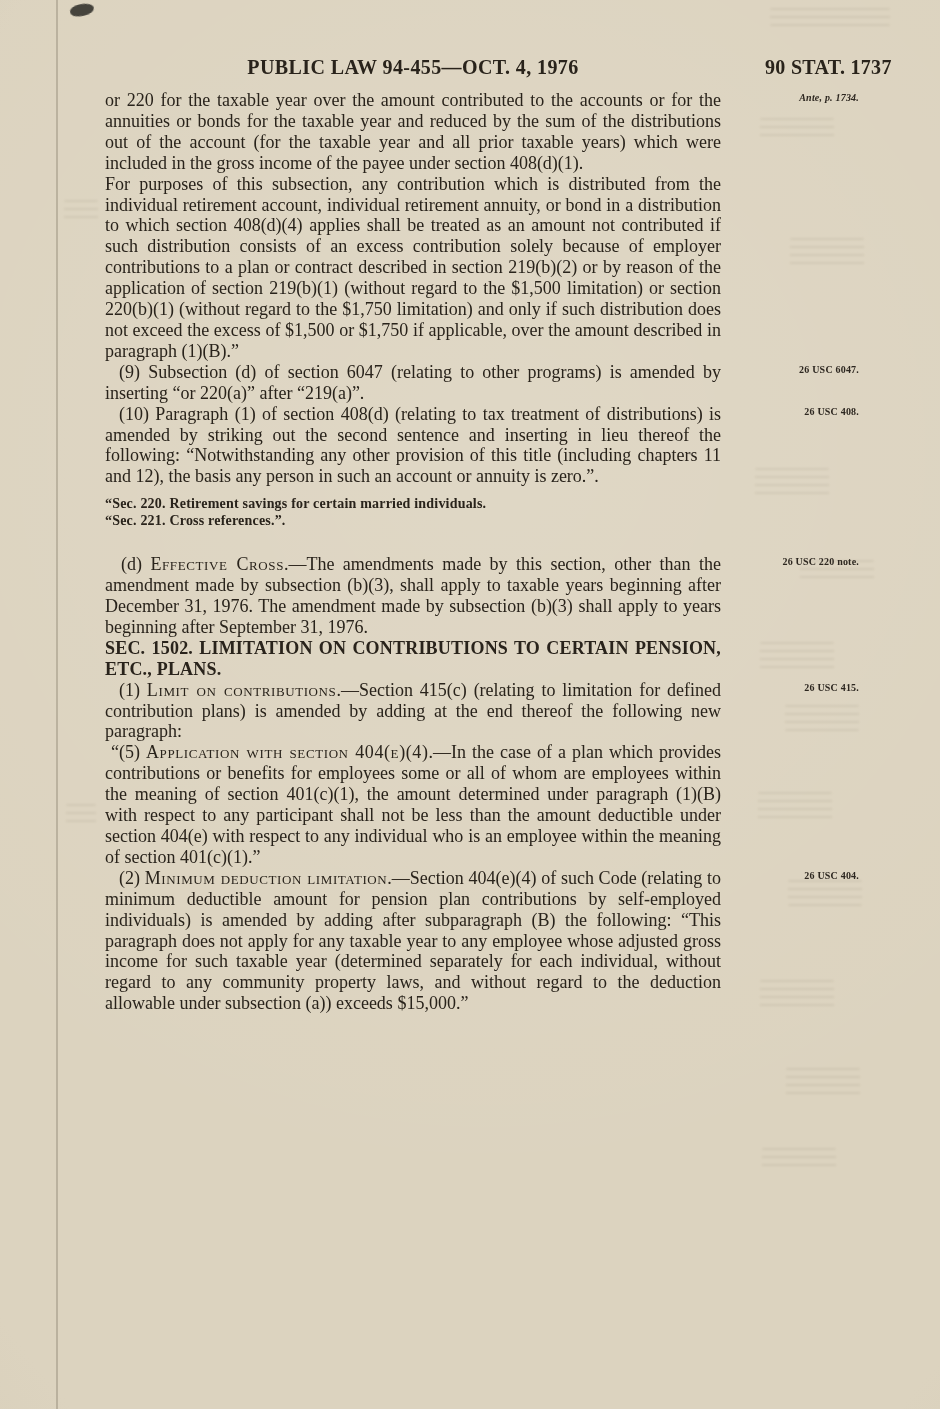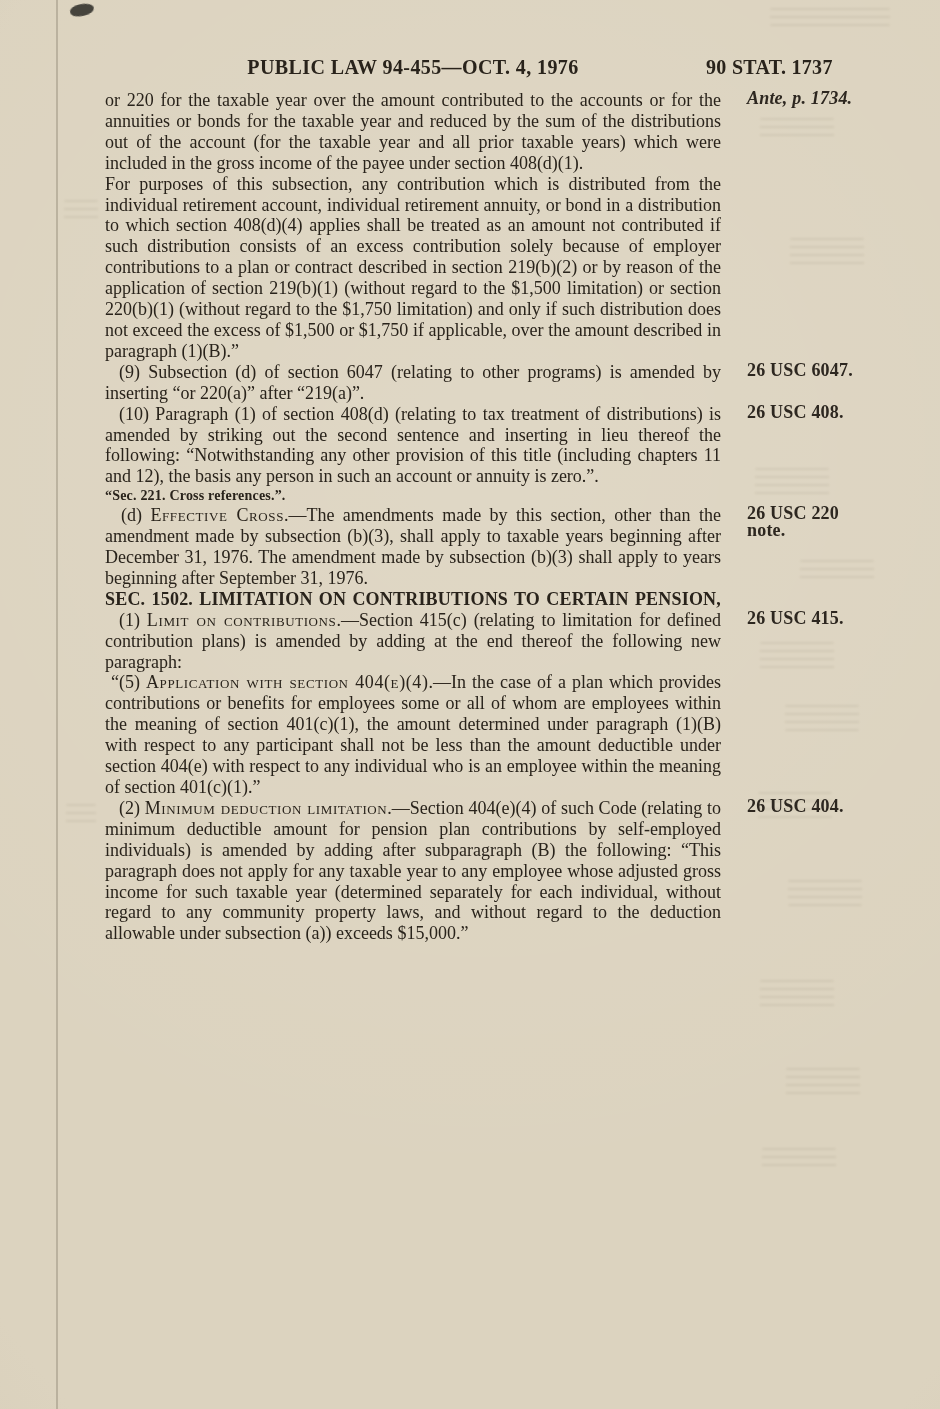--- a/index.html
+++ b/index.html
@@ -30,49 +30,49 @@
     background: repeating-linear-gradient(180deg,
       rgba(118,106,84,0.20) 0px, rgba(118,106,84,0.20) 2px,
       rgba(0,0,0,0) 2px, rgba(0,0,0,0) 8px);
     filter: blur(0.8px); border-radius: 2px;
   }
   .header-title {
     position: absolute; top: 56px; left: 105px; width: 616px;
     text-align: center; font-weight: 700; font-size: 20px; letter-spacing: 0.4px;
   }
   .stat-page {
-    position: absolute; top: 56px; left: 706px; width: 170px;
+    position: absolute; top: 56px; left: 765px; width: 170px;
     font-weight: 700; font-size: 20px; letter-spacing: 0.3px;
   }
   .text-col {
     position: absolute; top: 90px; left: 105px; width: 616px;
     font-size: 18px; line-height: 20.9px;
   }
   p.blk { margin: 0; text-align: justify; }
   .quote-cont { margin-left: 44px; }
   .flush { }
   .item { margin-left: 44px; text-indent: 14px; }
   .subsec { text-indent: 16px; }
   .deep-quote { margin-left: 44px; text-indent: 6px; }
   .toc {
     margin-left: 104px; font-size: 14px; line-height: 17px;
     font-weight: 700; text-align: left; letter-spacing: 0.2px; text-indent: 0;
   }
   .toc.first { margin-top: 8px; }
-  .toc.last  { margin-bottom: 1px; }
+  .toc.last  { margin-bottom: 25px; }
   .headline1 {
     font-weight: 700; margin-top: 11px;
     text-align: justify; text-align-last: justify; letter-spacing: 0.2px;
   }
   .headline2 { font-weight: 700; text-align: center; margin-bottom: 3px; letter-spacing: 0.2px; }
   .sc { font-variant: small-caps; letter-spacing: 0.6px; }
   .margin-note {
     position: absolute; left: 642px; width: 112px;
-    font-size: 18px; line-height: 16.5px; font-weight: 700;
-    font-style: normal; font-variant: normal; text-align: left; text-indent: 0;
+    font-size: 10px; line-height: 16.5px; font-weight: 700;
+    font-style: normal; font-variant: normal; text-align: right; text-indent: 0;
     letter-spacing: 0.2px; color: #2d2godfather;
   }
   .margin-note { color: #2d2720; }
   .margin-note.italic { font-style: italic; font-weight: 600; }
 </style>
 </head>
 <body>
 
 <div class="page">
 
@@ -96,21 +96,23 @@
 
   <div class="header-title">PUBLIC LAW 94-455—OCT. 4, 1976</div>
 
   <div class="stat-page">90 STAT. 1737</div>
 
   <div class="text-col">
       <p class="blk quote-cont"><span class="margin-note italic">Ante, p. 1734.</span><span>or 220 for the taxable year over the amount contributed to the accounts or for the annuities or bonds for the taxable year and reduced by the sum of the distributions out of the account (for the taxable year and all prior taxable years) which were included in the gross income of the payee under section 408(d)(1).</span></p>
       <p class="blk flush"><span>For purposes of this subsection, any contribution which is distributed from the individual retirement account, individual retirement annuity, or bond in a distribution to which section 408(d)(4) applies shall be treated as an amount not contributed if such distribution consists of an excess contribution solely because of employer contributions to a plan or contract described in section 219(b)(2) or by reason of the application of section 219(b)(1) (without regard to the $1,500 limitation) or section 220(b)(1) (without regard to the $1,750 limitation) and only if such distribution does not exceed the excess of $1,500 or $1,750 if applicable, over the amount described in paragraph (1)(B).”</span></p>
       <p class="blk item"><span class="margin-note">26 USC 6047.</span><span>(9) Subsection (d) of section 6047 (relating to other programs) is amended by inserting “or 220(a)” after “219(a)”.</span></p>
       <p class="blk item"><span class="margin-note">26 USC 408.</span><span>(10) Paragraph (1) of section 408(d) (relating to tax treatment of distributions) is amended by striking out the second sentence and inserting in lieu thereof the following: “Notwithstanding any other provision of this title (including chapters 11 and 12), the basis any person in such an account or annuity is zero.”.</span></p>
+      <p class="blk toc first"><span>“Sec. 220. Retirement savings for certain married individuals.</span></p>
       <p class="blk toc last"><span>“Sec. 221. Cross references.”.</span></p>
       <p class="blk subsec"><span class="margin-note">26 USC 220 note.</span><span>(d) </span><span class="sc">Effective Cross</span><span>.—The amendments made by this section, other than the amendment made by subsection (b)(3), shall apply to taxable years beginning after December 31, 1976. The amendment made by subsection (b)(3) shall apply to years beginning after September 31, 1976.</span></p>
       <p class="blk headline1"><span>SEC. 1502. LIMITATION ON CONTRIBUTIONS TO CERTAIN PENSION,</span></p>
+      <p class="blk headline2"><span>ETC., PLANS.</span></p>
       <p class="blk item"><span class="margin-note">26 USC 415.</span><span>(1) </span><span class="sc">Limit on contributions</span><span>.—Section 415(c) (relating to limitation for defined contribution plans) is amended by adding at the end thereof the following new paragraph:</span></p>
       <p class="blk deep-quote"><span>“(5) </span><span class="sc">Application with section 404(e)(4)</span><span>.—In the case of a plan which provides contributions or benefits for employees some or all of whom are employees within the meaning of section 401(c)(1), the amount determined under paragraph (1)(B) with respect to any participant shall not be less than the amount deductible under section 404(e) with respect to any individual who is an employee within the meaning of section 401(c)(1).”</span></p>
       <p class="blk item"><span class="margin-note">26 USC 404.</span><span>(2) </span><span class="sc">Minimum deduction limitation</span><span>.—Section 404(e)(4) of such Code (relating to minimum deductible amount for pension plan contributions by self-employed individuals) is amended by adding after subparagraph (B) the following: “This paragraph does not apply for any taxable year to any employee whose adjusted gross income for such taxable year (determined separately for each individual, without regard to any community property laws, and without regard to the deduction allowable under subsection (a)) exceeds $15,000.”</span></p>
     </div>
 
 </div>
 
 </body></html>

